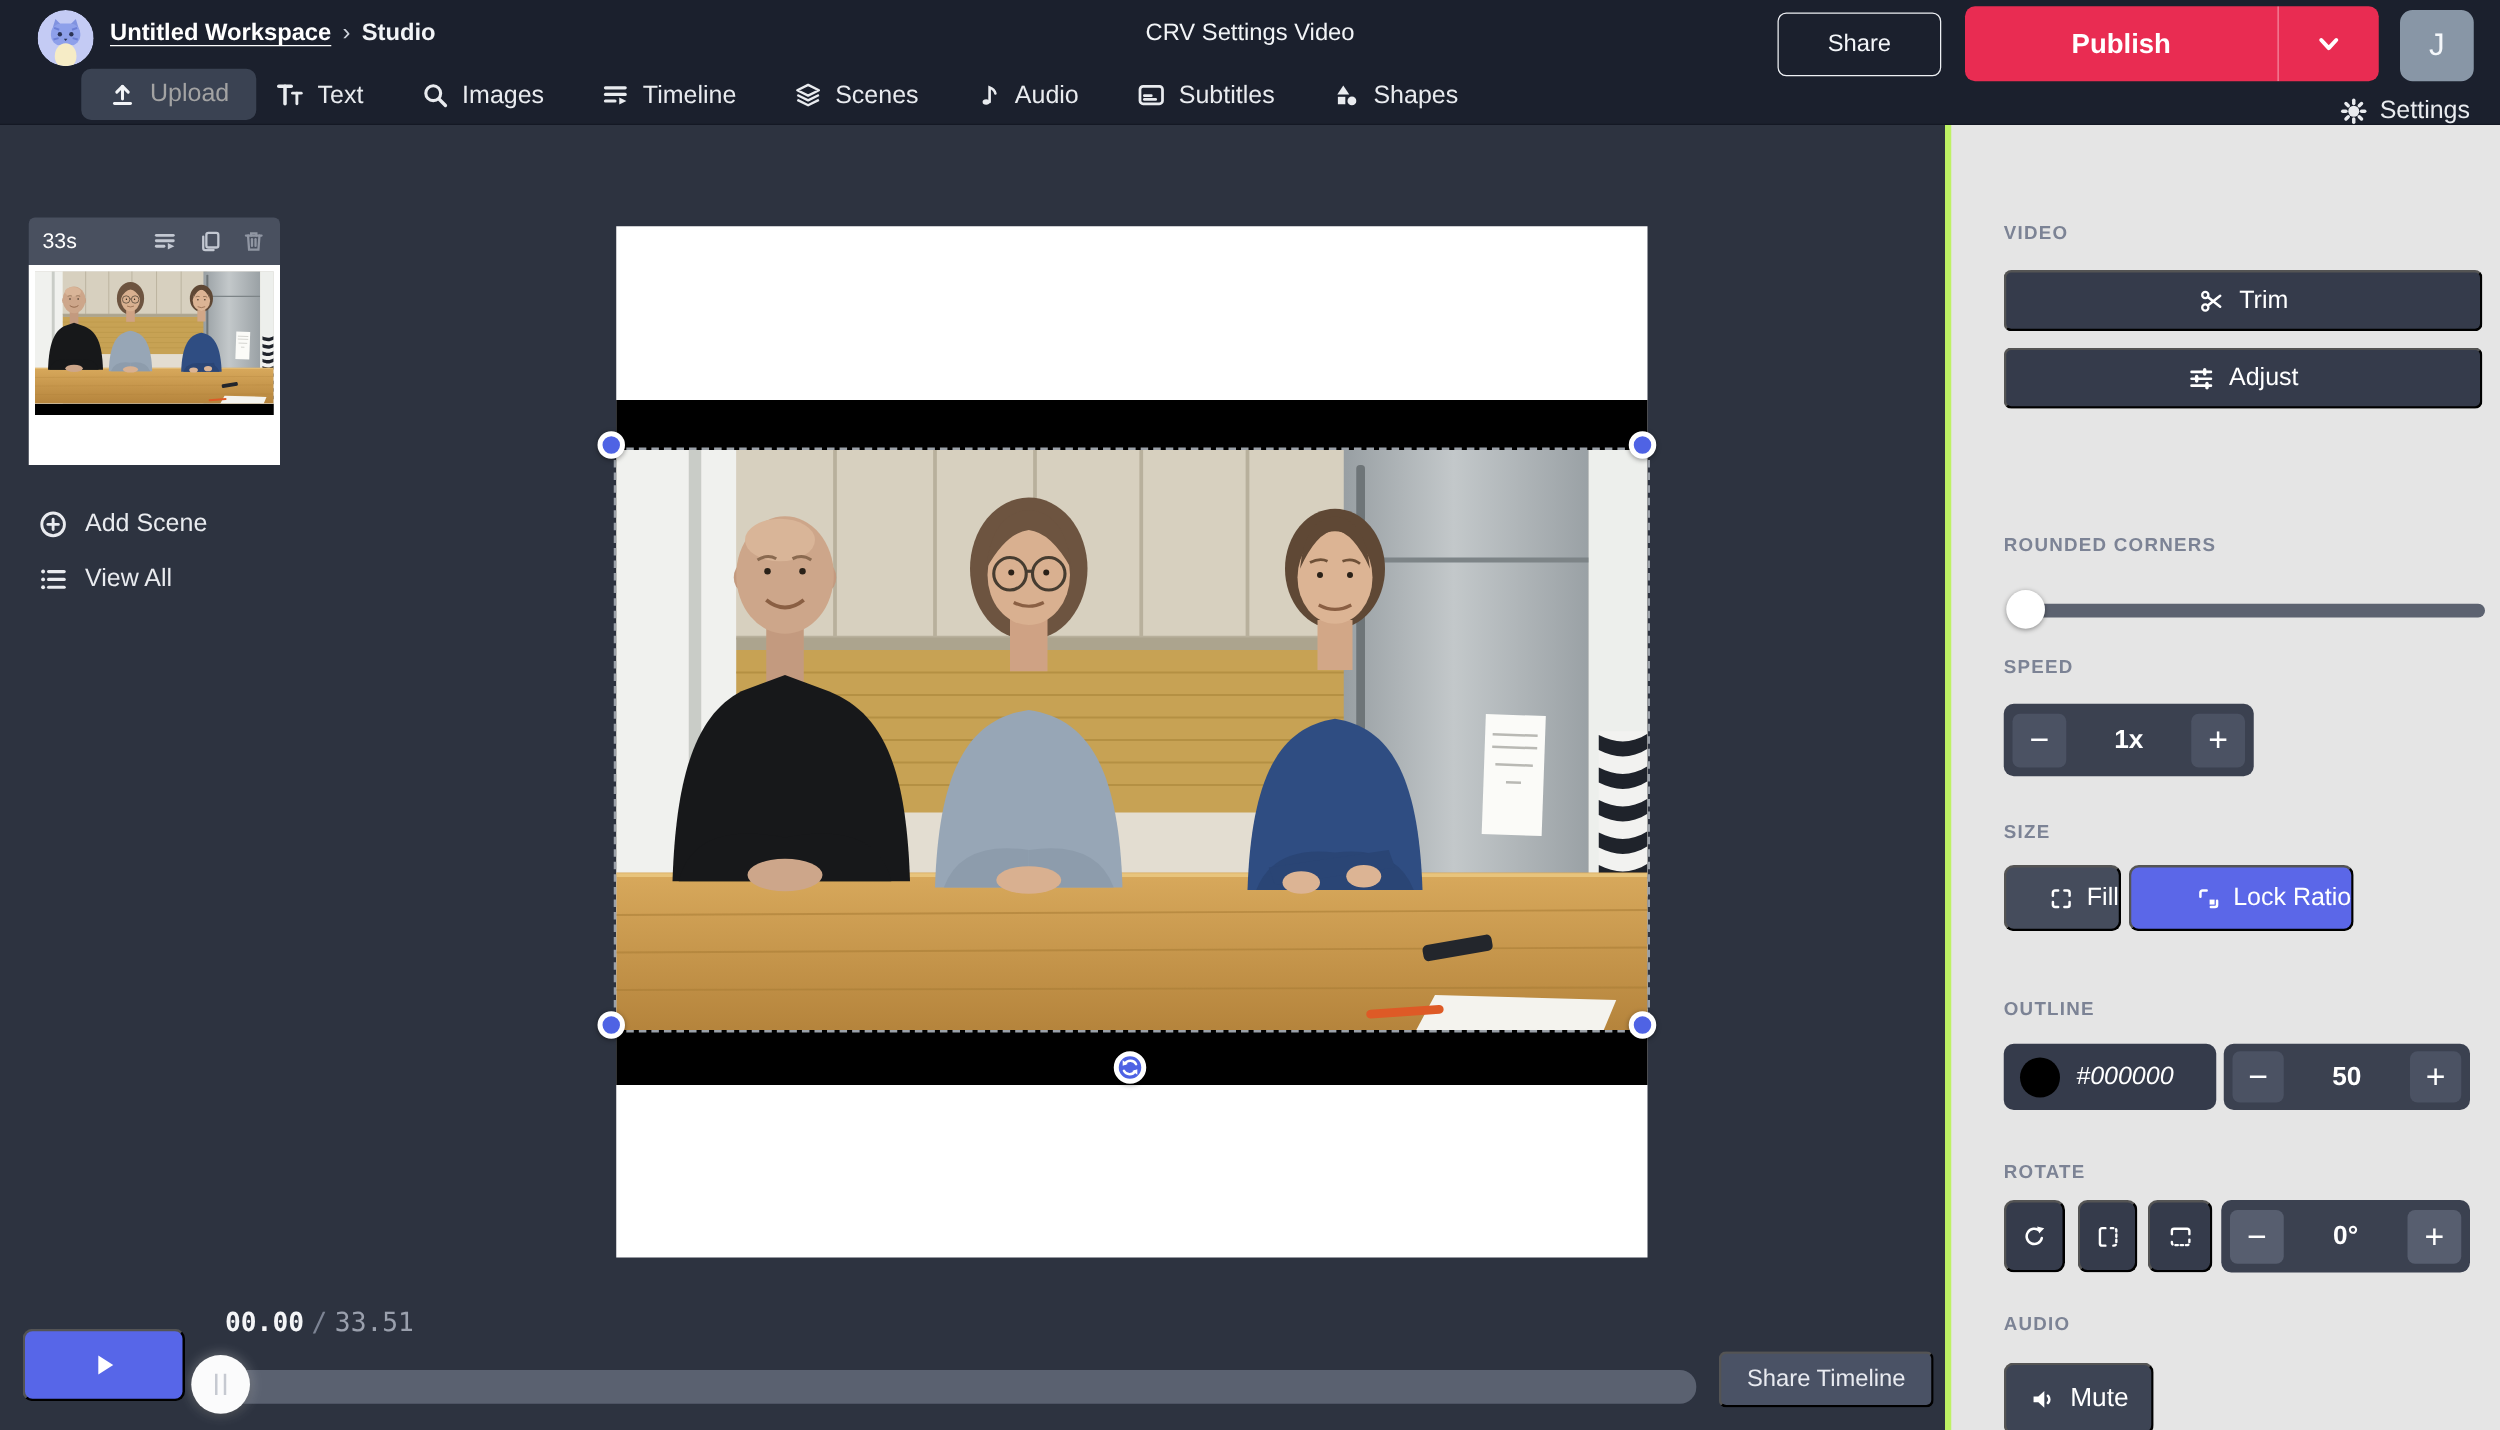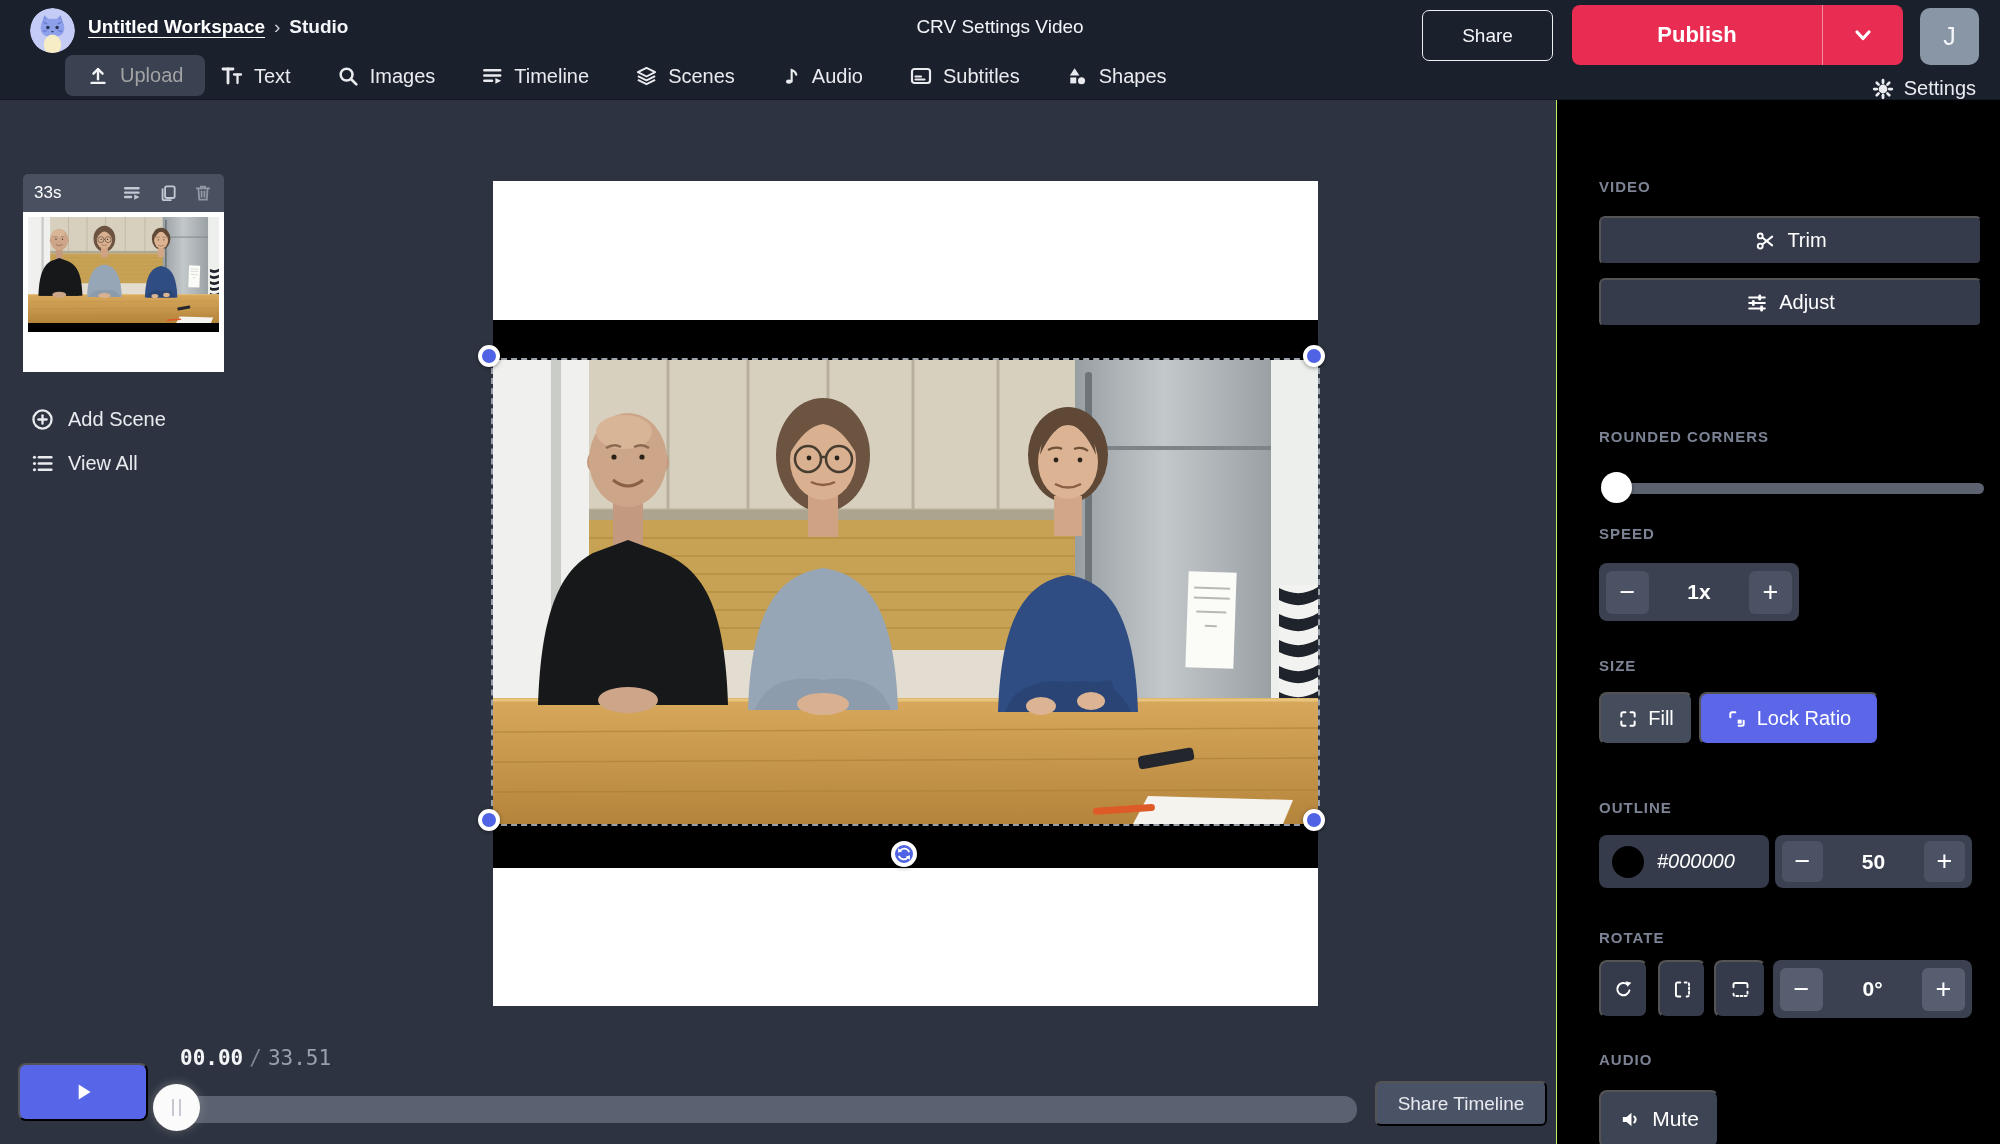--- a/index.html
+++ b/index.html
@@ -62,30 +62,30 @@
   .time-display { position:absolute; left:180px; top:1046px; font-family:"DejaVu Sans Mono", monospace; font-size:21px; z-index:10; }
   .t-cur { color:#f4f5f7; font-weight:700; }
   .t-sep { color:#7d8494; padding:0 6px; }
   .t-tot { color:#9aa0ad; }
   .progress-track { position:absolute; left:160px; top:1096px; width:1197px; height:27px; background:#5a6170; border-radius:13px; cursor:pointer; z-index:8; }
   .scrub-handle { position:absolute; left:153px; top:1084px; width:47px; height:47px; background:#fbfbfc; border-radius:50%; box-shadow:0 0 10px rgba(255,255,255,0.35), 0 2px 5px rgba(0,0,0,0.35); display:flex; align-items:center; justify-content:center; gap:5px; cursor:ew-resize; z-index:9; }
   .grip { width:2px; height:17px; background:#c6c9d1; }
   .open-timeline { position:absolute; left:1375px; top:1081px; width:172px; height:45px; background:#4a5265; border-radius:6px; display:flex; align-items:center; justify-content:center; font-size:19px; color:#e8eaf0; cursor:pointer; z-index:10; }
 
   
-  .inspector { position:absolute; left:1556px; top:100px; width:444px; height:1044px; background:#000000; border-left:1px solid #bef264; z-index:20; }
+  .inspector { position:absolute; left:1556px; top:100px; width:444px; height:1044px; background:#e5e5e5; border-left:5px solid #bef264; z-index:20; }
   .s-label { position:absolute; left:42px; font-size:15px; font-weight:700; letter-spacing:1px; color:#7c8395; }
   .p-btn { position:absolute; left:42px; width:383px; height:49px; background:#353b4b; border-radius:6px; display:flex; align-items:center; justify-content:center; gap:11px; font-size:20px; color:#ffffff; cursor:pointer; }
   .slider-track { position:absolute; left:46px; top:383px; width:381px; height:11px; background:#5c6270; border-radius:6px; cursor:pointer; }
   .slider-thumb { position:absolute; left:44px; top:372px; width:31px; height:31px; background:#ffffff; border-radius:50%; box-shadow:0 1px 4px rgba(0,0,0,0.4); cursor:ew-resize; }
   .stepper { position:absolute; background:#3b4150; border-radius:8px; display:flex; align-items:center; justify-content:space-between; padding:7px; }
   .chip { width:43px; height:43px; background:#4b5263; border-radius:6px; display:flex; align-items:center; justify-content:center; font-size:27px; color:#ffffff; cursor:pointer; line-height:1; }
   .chip.lite { background:#575e6f; }
   .step-val { flex:1; text-align:center; font-size:21px; font-weight:700; color:#ffffff; }
-  .seg-btn { position:absolute; height:53px; border-radius:8px; display:flex; align-items:center; justify-content:center; gap:10px; font-size:20px; color:#fff; cursor:pointer; }
+  .seg-btn { position:absolute; height:53px; border-radius:8px; display:flex; align-items:center; justify-content:flex-end; gap:10px; font-size:20px; color:#fff; cursor:pointer; }
   .icon-sq { position:absolute; top:860px; height:58px; background:#353b4b; border-radius:8px; display:flex; align-items:center; justify-content:center; cursor:pointer; }
   .color-box { position:absolute; left:42px; top:735px; width:170px; height:53px; background:#353b4b; border-radius:8px; display:flex; align-items:center; padding-left:13px; gap:13px; cursor:pointer; }
   .swatch { width:32px; height:32px; border-radius:50%; background:#000; }
   .color-hex { font-size:20px; color:#fff;font-style:italic; }
   .mute-btn { position:absolute; left:42px; top:990px; width:120px; height:58px; background:#3d4454; border-radius:8px; display:flex; align-items:center; justify-content:center; gap:10px; font-size:21px; color:#fff; cursor:pointer; }
   svg { display:block; }
 </style>
 </head>
 <body>
 

